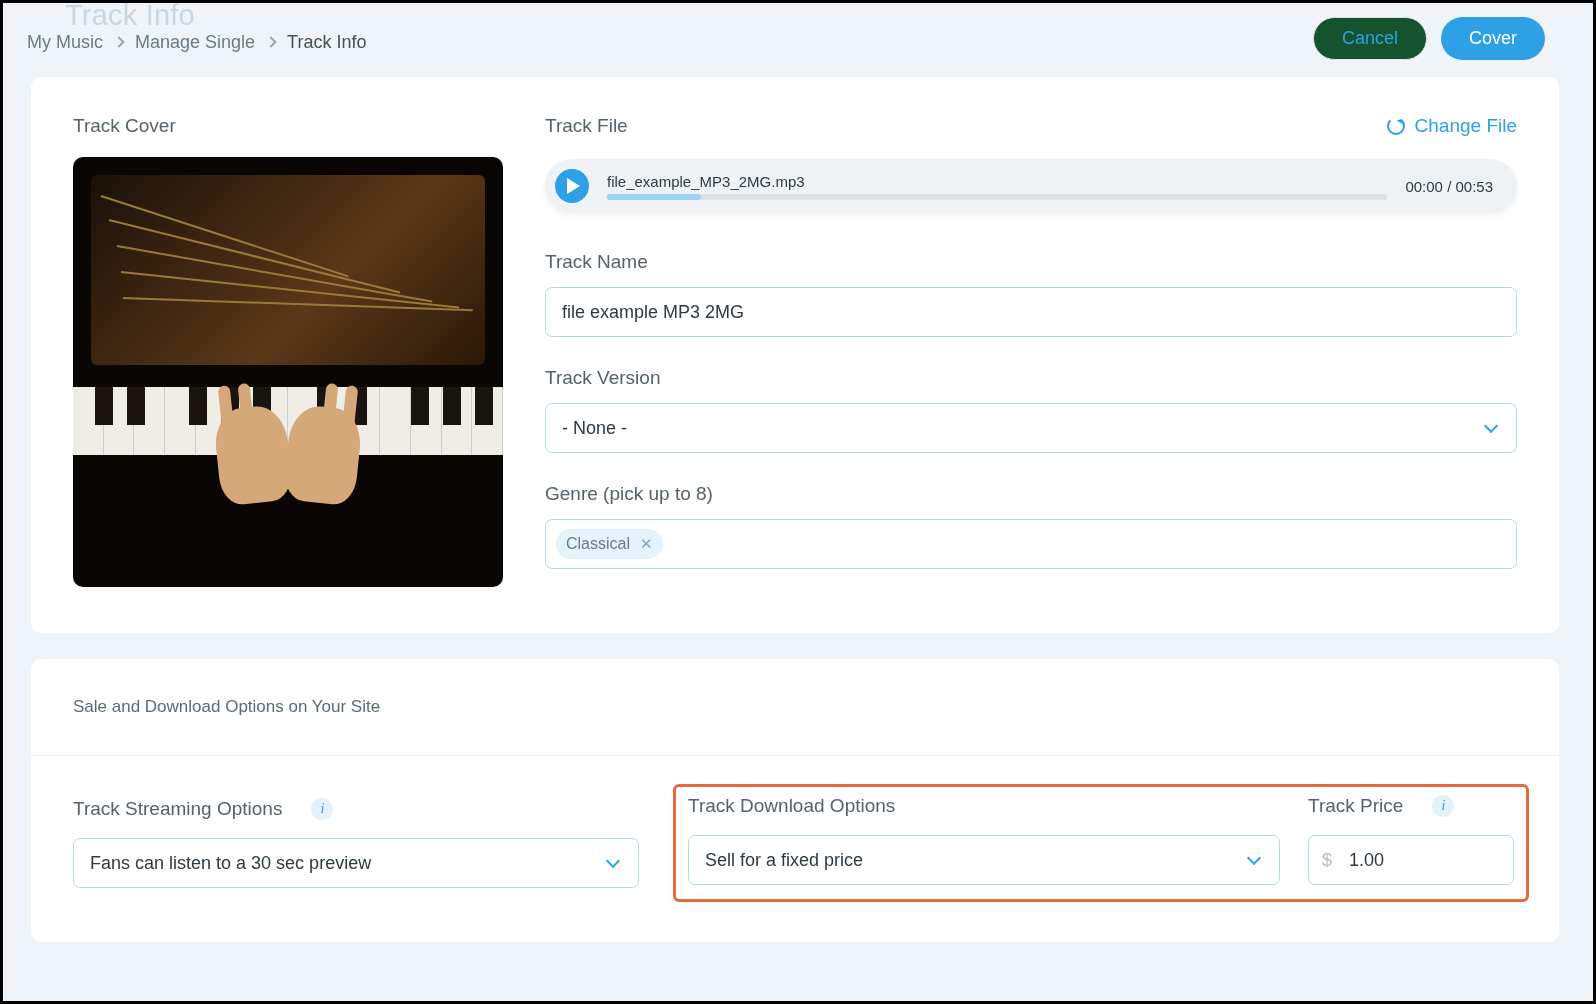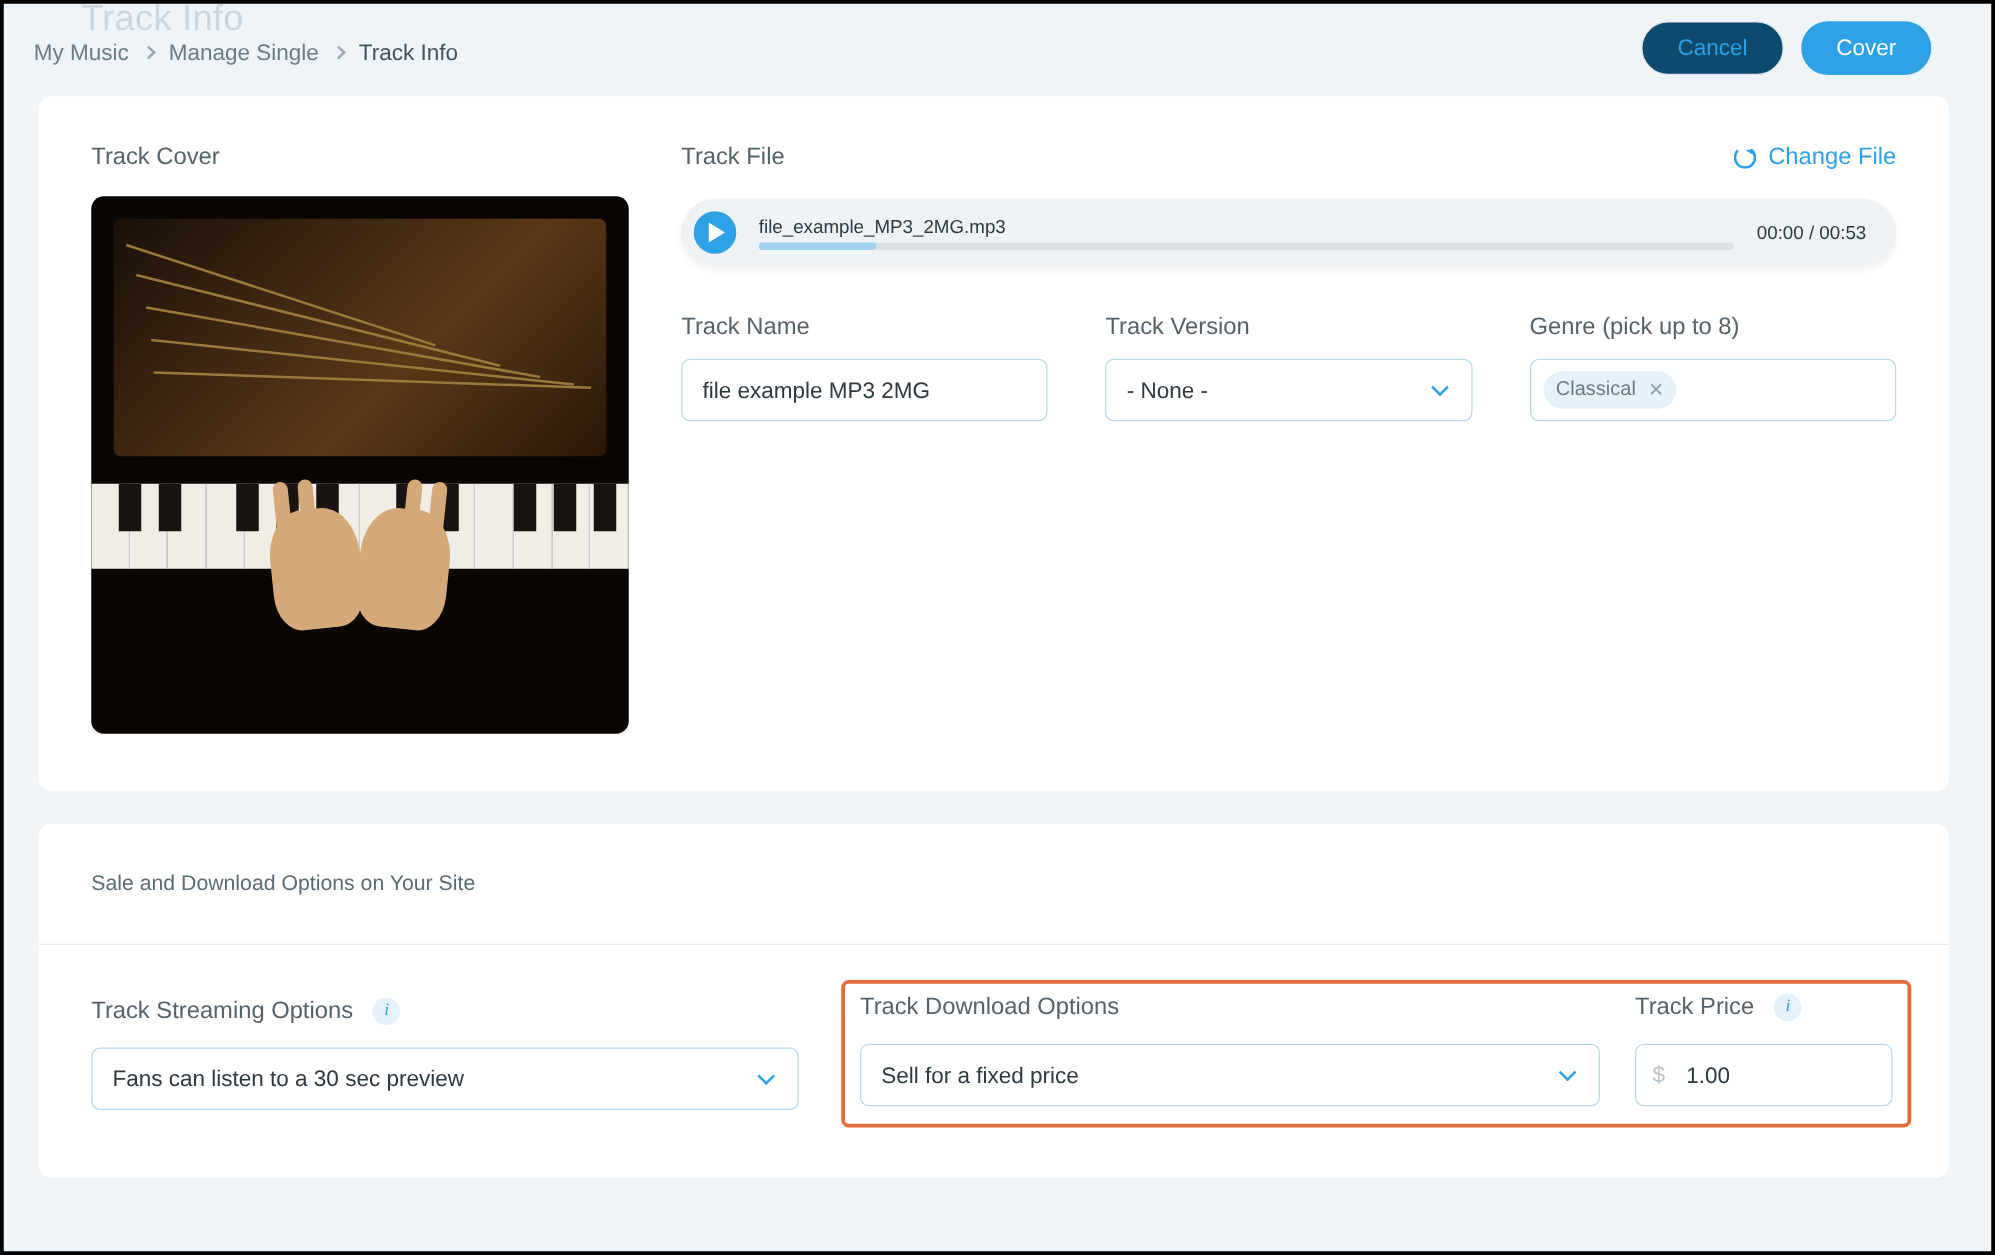--- a/index.html
+++ b/index.html
@@ -6,21 +6,21 @@
 body { font-family: -apple-system, BlinkMacSystemFont, "Segoe UI", Helvetica, Arial, sans-serif; background: #eef4f8; color: #2d3a42; width: 1596px; height: 1004px; overflow: hidden; border: 3px solid #000; }
 .outer { padding: 0 18px 0 0; }
 .header-row { display: flex; align-items: center; padding: 4px 30px 8px 24px; position: relative; height: 60px; }
 .bg-title { position: absolute; left: 62px; top: -4px; font-size: 29px; color: #bac7cf; font-weight: 400; opacity: 0.65; letter-spacing: 0.2px; }
 .breadcrumb { display: flex; align-items: center; gap: 12px; font-size: 18px; color: #7a8a94; margin-top: 22px; }
 .breadcrumb .bc-link { color: #6b7c86; cursor: pointer; }
 .breadcrumb .bc-current { color: #42525c; }
 .chev { width: 8px; height: 8px; border-top: 2px solid #9aa8af; border-right: 2px solid #9aa8af; transform: rotate(45deg); display: inline-block; }
 .header-actions { margin-left: auto; display: flex; gap: 14px; margin-top: 14px; }
 .btn { border-radius: 22px; padding: 10px 28px; font-size: 18px; border: none; cursor: pointer; }
-.btn-cancel { background: #0c4a6e; color: #2ea0e6; border: 1px solid #e0e6ea; }
+.btn-cancel { background: #14532d; color: #2ea0e6; border: 1px solid #e0e6ea; }
 .btn-save { background: #2ea0e6; color: #fff; }
 .panel { background: #fff; border-radius: 10px; margin: 14px 16px 0 28px; padding: 38px 42px 46px 42px; }
 .top-grid { display: grid; grid-template-columns: 430px 1fr; gap: 42px; }
 .cover-label, .section-label { font-size: 19px; color: #556269; margin-bottom: 20px; }
 .cover-box { width: 430px; height: 430px; background: #0a0604; border-radius: 10px; position: relative; overflow: hidden; }
 .piano-strings { position: absolute; top: 18px; left: 18px; right: 18px; height: 190px; background: linear-gradient(135deg, #1a1008 0%, #3a2410 30%, #5a3818 60%, #2a1808 100%); border-radius: 6px; }
 .strings-line { position: absolute; background: #9a7a3a; height: 2px; transform-origin: left center; }
 .piano-keys { position: absolute; left: 0; right: 0; bottom: 132px; height: 68px; display: flex; }
 .wkey { flex: 1; background: #f0ede6; border-right: 1px solid #ccc; }
 .bkey { position: absolute; top: 0; width: 18px; height: 38px; background: #1a1410; }
@@ -35,34 +35,34 @@
 .refresh-icon { width: 18px; height: 18px; border: 2px solid #2ea0e6; border-radius: 50%; border-top-color: transparent; position: relative; }
 .refresh-icon::after { content:""; position:absolute; top:-4px; right:-3px; border:4px solid transparent; border-bottom-color:#2ea0e6; transform: rotate(30deg); }
 .player { margin-top: 22px; background: #eef2f5; border-radius: 28px; padding: 10px 24px 10px 10px; display: flex; align-items: center; gap: 18px; box-shadow: 0 3px 6px rgba(0,0,0,0.06); }
 .play-btn { width: 34px; height: 34px; border-radius: 50%; background: #2ea0e6; display: flex; align-items: center; justify-content: center; cursor: pointer; flex-shrink: 0; }
 .play-tri { width: 0; height: 0; border-top: 8px solid transparent; border-bottom: 8px solid transparent; border-left: 13px solid #fff; margin-left: 3px; }
 .player-mid { flex: 1; }
 .filename { font-size: 15px; color: #2d3a42; }
 .progress { margin-top: 4px; height: 6px; background: #d8e0e5; border-radius: 3px; width: 100%; position: relative; }
 .progress-fill { position: absolute; left: 0; top: 0; height: 100%; width: 12%; background: #9fd2f0; border-radius: 3px; }
 .timecode { font-size: 15px; color: #2d3a42; white-space: nowrap; }
-.form-grid { display: grid; grid-template-columns: 1fr 1fr 1fr; gap: 30px 46px; margin-top: 38px; }
+.form-grid { display: grid; grid-template-columns: 1fr; gap: 30px 46px; margin-top: 38px; }
 .field-label { font-size: 19px; color: #556269; margin-bottom: 14px; display: block; }
 .input, .select { width: 100%; height: 50px; border: 1px solid #b6d9f0; border-radius: 7px; padding: 0 16px; font-size: 18px; color: #2d3a42; background: #fff; }
 .select { display: flex; align-items: center; justify-content: space-between; cursor: pointer; }
 .select-caret { width: 10px; height: 10px; border-right: 2px solid #2ea0e6; border-bottom: 2px solid #2ea0e6; transform: rotate(45deg); margin-right: 4px; margin-top: -4px; }
 .tagbox { width: 100%; min-height: 50px; border: 1px solid #b6d9f0; border-radius: 7px; padding: 8px 10px; display: flex; align-items: center; gap: 8px; }
 .tag { background: #e4f2fb; color: #6a7a83; padding: 6px 10px; border-radius: 16px; font-size: 16px; display: flex; align-items: center; gap: 10px; }
 .tag-x { color: #8aa0ac; cursor: pointer; font-size: 15px; }
 .add-link { color: #2ea0e6; font-size: 18px; margin-top: 12px; cursor: pointer; }
 .sale-panel { margin-top: 26px; padding-bottom: 54px; }
 .sale-title { font-size: 17px; color: #5b6b74; font-weight: 400; }
 .sale-divider { border: none; border-top: 1px solid #e6ebee; margin: 38px -42px 0 -42px; }
 .sale-grid { display: grid; grid-template-columns: 1fr 1fr 220px; gap: 46px; margin-top: 36px; align-items: end; }
-.label-with-info { display: flex; align-items: flex-end; gap: 16px; font-size: 19px; color: #556269; margin-bottom: 18px; }
+.label-with-info { display: flex; align-items: flex-end; gap: 29px; font-size: 19px; color: #556269; margin-bottom: 18px; }
 .info-icon { width: 22px; height: 22px; border-radius: 50%; background: #e4f2fb; color: #2ea0e6; display: flex; align-items: center; justify-content: center; font-size: 14px; font-family: Georgia, serif; font-style: italic; }
 .highlight-box { border: 3px solid #e66a3c; border-radius: 6px; padding: 8px 12px 14px 12px; margin: -8px -12px -14px -12px; }
 .highlight-box .sale-grid-inner { display: grid; grid-template-columns: 1fr 206px; gap: 28px; }
 .price-wrap { position: relative; }
 .price-wrap .dollar { position: absolute; left: 14px; top: 50%; transform: translateY(-50%); color: #b4c0c7; font-size: 18px; }
 .price-input { padding-left: 40px; }
 </style>
 </head>
 <body>
 

